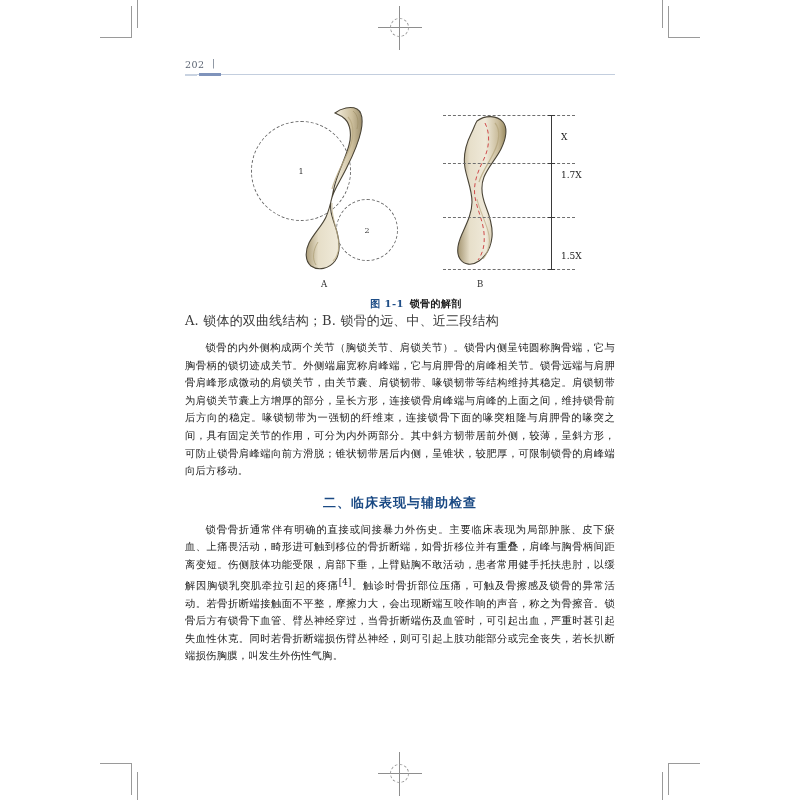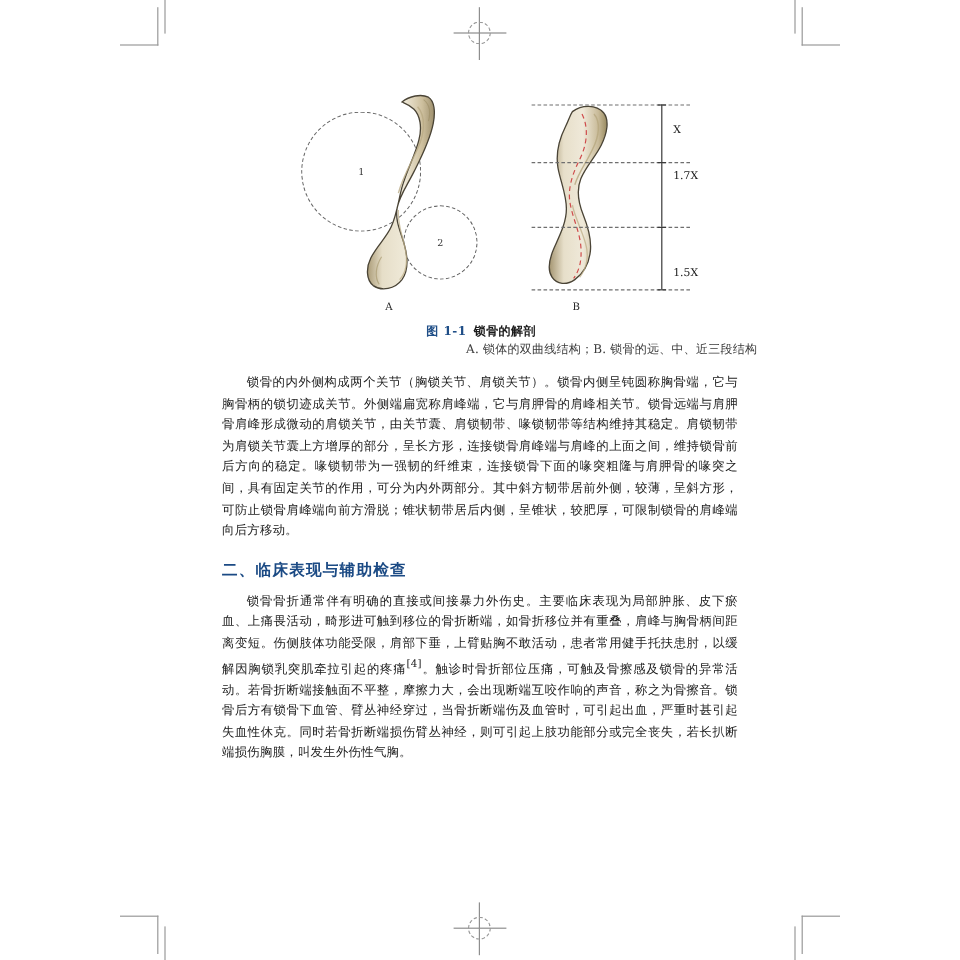--- a/index.html
+++ b/index.html
@@ -51,32 +51,32 @@
   .rule-lead {
     position:absolute; left:0; top:19px; width:12px; height:2px;
     background:#c9d3e1;
   }
 
   
   .figure { position:relative; margin-top:16px; height:240px; }
   .fig-stage { position:absolute; left:0; top:0; width:430px; height:195px; }
 
   .fig-caption {
-    position:absolute; left:1px; top:198px; width:430px;
+    position:absolute; left:16px; top:198px; width:430px;
     text-align:center;
     font-size:10px; color:#1b1b1b;
     font-family:"DejaVu Serif","Liberation Serif",serif;
     font-weight:bold;
     letter-spacing:.4px;
   }
   .fig-caption .fignum { color:#1f4e87; margin-right:2px; }
   .fig-subcaption {
-    position:absolute; left:16px; top:213px; width:430px;
-    text-align:right;
-    font-size:10px; color:#3b3b3b;
+    position:absolute; left:0; top:213px; width:430px;
+    text-align:left;
+    font-size:13px; color:#3b3b3b;
     font-family:"DejaVu Serif","Liberation Serif",serif;
     letter-spacing:.2px;
   }
 
   .panel-letter {
     position:absolute;
     font-size:8.5px; color:#2b2b2b;
     font-family:"DejaVu Serif","Liberation Serif",serif;
   }
 
@@ -101,20 +101,21 @@
     font-family:"DejaVu Serif","Liberation Serif",serif;
     font-size:10.3px;
     line-height:17.6px;
     color:#1a1a1a;
     text-align:justify;
     text-indent:2em;
     text-justify:inter-character;
     letter-spacing:.25px;
   }
   .sec-head {
+    text-align:center;
     margin:14px 0 9px 0;
     font-family:"DejaVu Serif","Liberation Serif",serif;
     font-size:13px;
     font-weight:bold;
     color:#1b4a84;
     letter-spacing:1px;
   }
 </style>
 </head>
 <body>
@@ -141,20 +142,27 @@
     <div class="rc"></div>
 </div>
 <div class="reg" style="left:378px;top:752px;">
   <div class="rh"></div>
     <div class="rv"></div>
     <div class="rc"></div>
 </div>
 
 <div class="page">
 
+  <div class="runhead">
+    <div class="folio">202</div>
+    <div class="runhead-title">|</div>
+    <div class="rule-thin"></div>
+    <div class="rule-lead"></div>
+    <div class="rule-accent"></div>
+  </div>
 
   <div class="figure">
     <div class="fig-stage">
 
       <div class="circ" style="left:66px;top:22px;width:100px;height:100px;">
         <span>1</span>
       </div>
       <div class="circ" style="left:151px;top:100px;width:62px;height:62px;">
         <span>2</span>
       </div>

